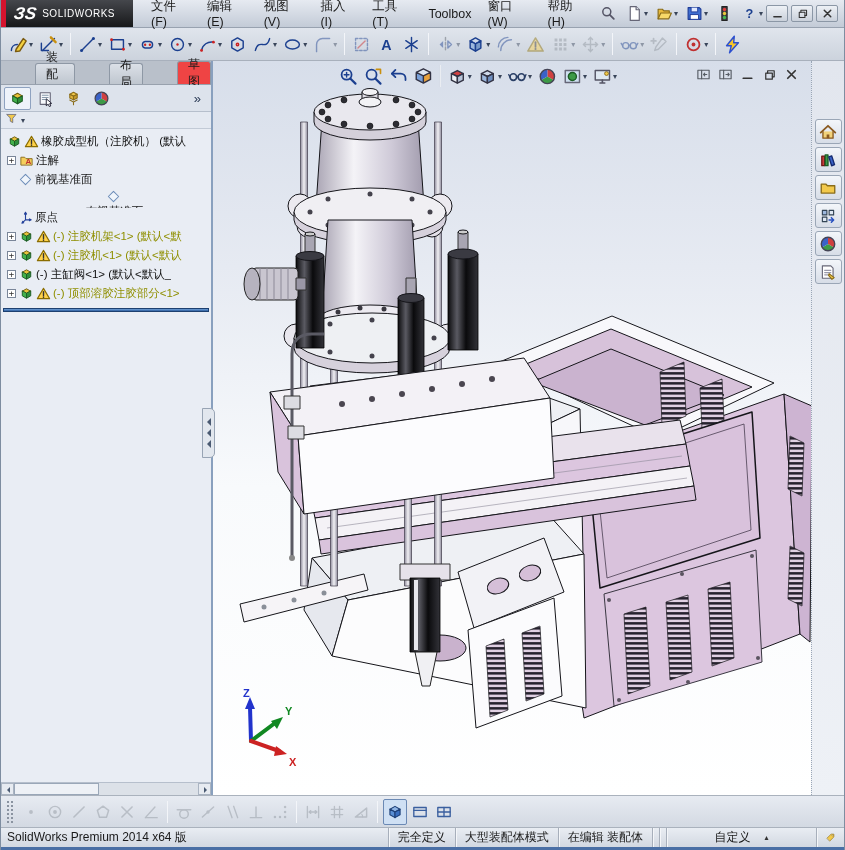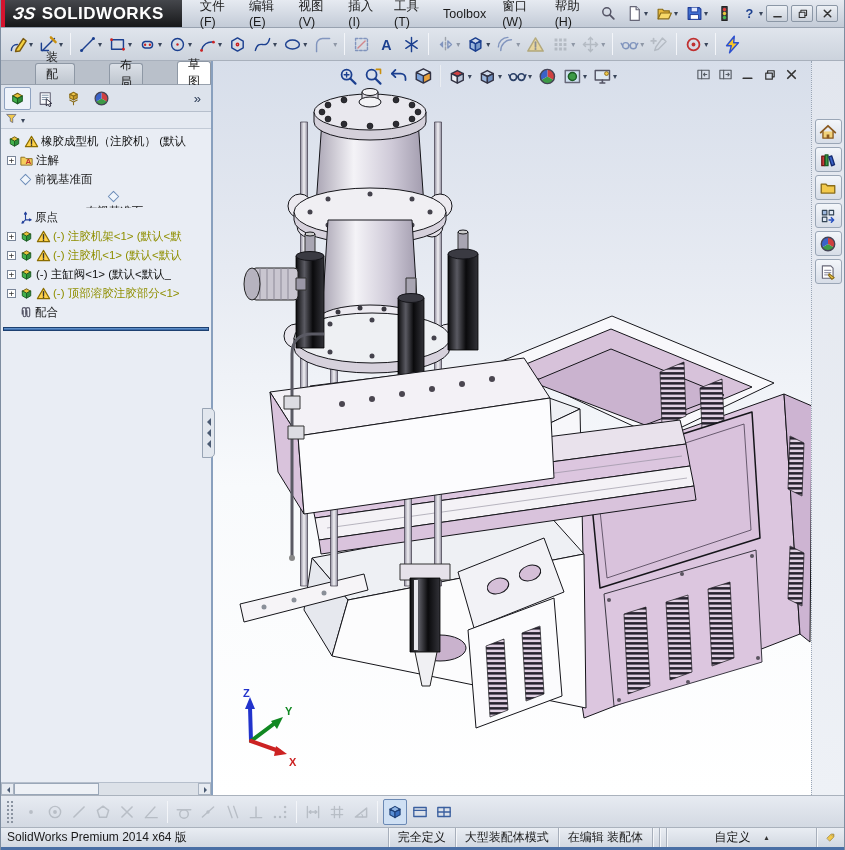--- a/index.html
+++ b/index.html
@@ -7,42 +7,42 @@
   .win{width:845px;height:850px;position:relative;background:#dfe3ea;
        font-family:"Liberation Sans","DejaVu Sans",sans-serif;font-size:12px;color:#1a1a1a;
        border-left:1px solid #7e8da0;border-right:1px solid #7e8da0;overflow:hidden;}
   
   .titlebar{height:28px;display:flex;align-items:stretch;background:linear-gradient(#e6eaf1,#c3cbd7);
             border-bottom:1px solid #98a2b0;position:relative;}
   .accent{width:5px;background:#d5132e;}
   .logo{background:linear-gradient(#45474c,#17181a);color:#fff;display:flex;align-items:center;
         padding:0 18px 0 8px;}
   .logo .mark{font-style:italic;font-weight:bold;font-size:17px;margin-right:6px;transform:skewX(-8deg);}
-  .logo .bname{font-size:17px;font-weight:bold;letter-spacing:.5px;}
+  .logo .bname{font-size:10px;font-weight:normal;letter-spacing:.5px;}
   .menus{display:flex;align-items:center;margin-left:10px;}
   .menu-item{padding:0 8px;height:100%;display:flex;align-items:center;font-size:12.5px;}
   .qa{display:flex;align-items:center;margin-left:4px;gap:2px;}
   .winctl{display:flex;align-items:center;gap:3px;margin-left:auto;margin-right:6px;}
   .winbtn{width:22px;height:17px;background:linear-gradient(#eef1f6,#c9d0da);border:1px solid #8b97a6;
           border-radius:2px;display:flex;align-items:center;justify-content:center;}
   
   .toolbar{height:33px;background:linear-gradient(#e0e5ed,#ccd3dd);border-bottom:1px solid #a8b0bc;
            display:flex;align-items:center;padding-left:5px;}
   .tbtn{height:26px;display:inline-flex;align-items:center;justify-content:center;padding:0 2px;margin:0 1px;border-radius:2px;}
   .tbtn.off{opacity:.45;}
   .tbtn.act{background:#cfe0f4;border:1px solid #6b89b4;}
   .tsep{width:1px;height:22px;background:#a9b1bd;border-right:1px solid #f3f5f9;margin:0 4px;}
   .dd{font-size:8px;color:#39455a;margin-left:1px;}
   
   .main{height:734px;display:flex;align-items:stretch;}
   .panel{width:212px;background:#e9edf4;border-right:2px solid #89a0be;display:flex;flex-direction:column;position:relative;}
   .t-tabs{height:24px;background:#b9c0ca;display:flex;align-items:flex-end;padding-left:2px;gap:2px;border-bottom:1px solid #98a1ad;}
   .tab{height:21px;padding:0 10px;font-size:12px;background:linear-gradient(#dbe0e7,#bfc6cf);
        border:1px solid #8e98a5;border-bottom:none;border-radius:3px 3px 0 0;display:flex;align-items:center;margin-left:32px;}
-  .tab.act{background:#ffffff;height:23px;}
+  .tab.act{background:#ef4444;height:23px;}
   .phdr{height:27px;background:#dde3ec;display:flex;align-items:center;padding:1px 3px;border-bottom:1px solid #b6bfcc;gap:1px;}
   .phbtn{width:27px;height:23px;display:flex;align-items:center;justify-content:center;border:1px solid transparent;border-radius:2px;}
   .phbtn.act{background:#eef3fa;border-color:#8ea2c0;}
   .more{margin-left:auto;color:#2a3a55;font-size:13px;padding-right:7px;}
   .filterrow{height:17px;background:#e4e9f1;border-bottom:1px solid #c2cad6;display:flex;align-items:center;padding-left:4px;gap:2px;}
   .tree{padding:3px 0 0 2px;font-size:11.5px;overflow:hidden;}
   .trow{height:19px;display:flex;align-items:center;white-space:nowrap;overflow:hidden;}
   .texp{width:9px;height:9px;border:1px solid #7a8699;background:#fff;font-size:9px;line-height:7px;
         text-align:center;color:#333;margin-right:3px;flex:none;font-family:"DejaVu Sans Mono",monospace;}
   .tico{margin-right:2px;flex:none;display:flex;}
@@ -498,29 +498,20 @@
             </span>
             <span class="tico">
               <svg width="15" height="15" viewBox="0 0 16 16">
                 <path d="M8 2.5 L14.5 13.5 H1.5 Z" fill="#ffd24a" stroke="#8a6d00" stroke-width="1.2" stroke-linecap="round" stroke-linejoin="round"></path>
                 <path d="M8 6 V10" fill="none" stroke="#333" stroke-width="1.5" stroke-linecap="round" stroke-linejoin="round"></path>
                 <circle cx="8" cy="11.8" r="0.9" fill="#333" stroke="none" stroke-width="1.2"></circle>
               </svg>
             </span>
             <span class="tlabel" style="color: rgb(143, 143, 0);">(-) 顶部溶胶注胶部分&lt;1&gt;</span>
           </div>
-          <div class="trow" style="padding-left: 15px;">
-            <span class="tico">
-              <svg width="15" height="15" viewBox="0 0 16 16">
-                <path d="M4.5 9.5 V4.8 A2 2 0 0 1 8.5 4.8 V11 A1.5 1.5 0 0 1 5.5 11 V6" fill="none" stroke="#556" stroke-width="1.2" stroke-linecap="round" stroke-linejoin="round"></path>
-                <path d="M8.5 9.5 V4.8 A2 2 0 0 1 12.5 4.8 V11 A1.5 1.5 0 0 1 9.5 11 V6" fill="none" stroke="#556" stroke-width="1.2" stroke-linecap="round" stroke-linejoin="round"></path>
-              </svg>
-            </span>
-            <span class="tlabel">配合</span>
-          </div>
         </div>
       <div class="rollback"></div>
       <div class="pempty"></div>
       <div class="hscroll">
         <div class="harrow l"></div>
         <div class="hthumb"></div>
         <div class="harrow r" style="margin-left:auto;"></div>
       </div>
       <div class="splittab">
         <div class="arrL"></div>

